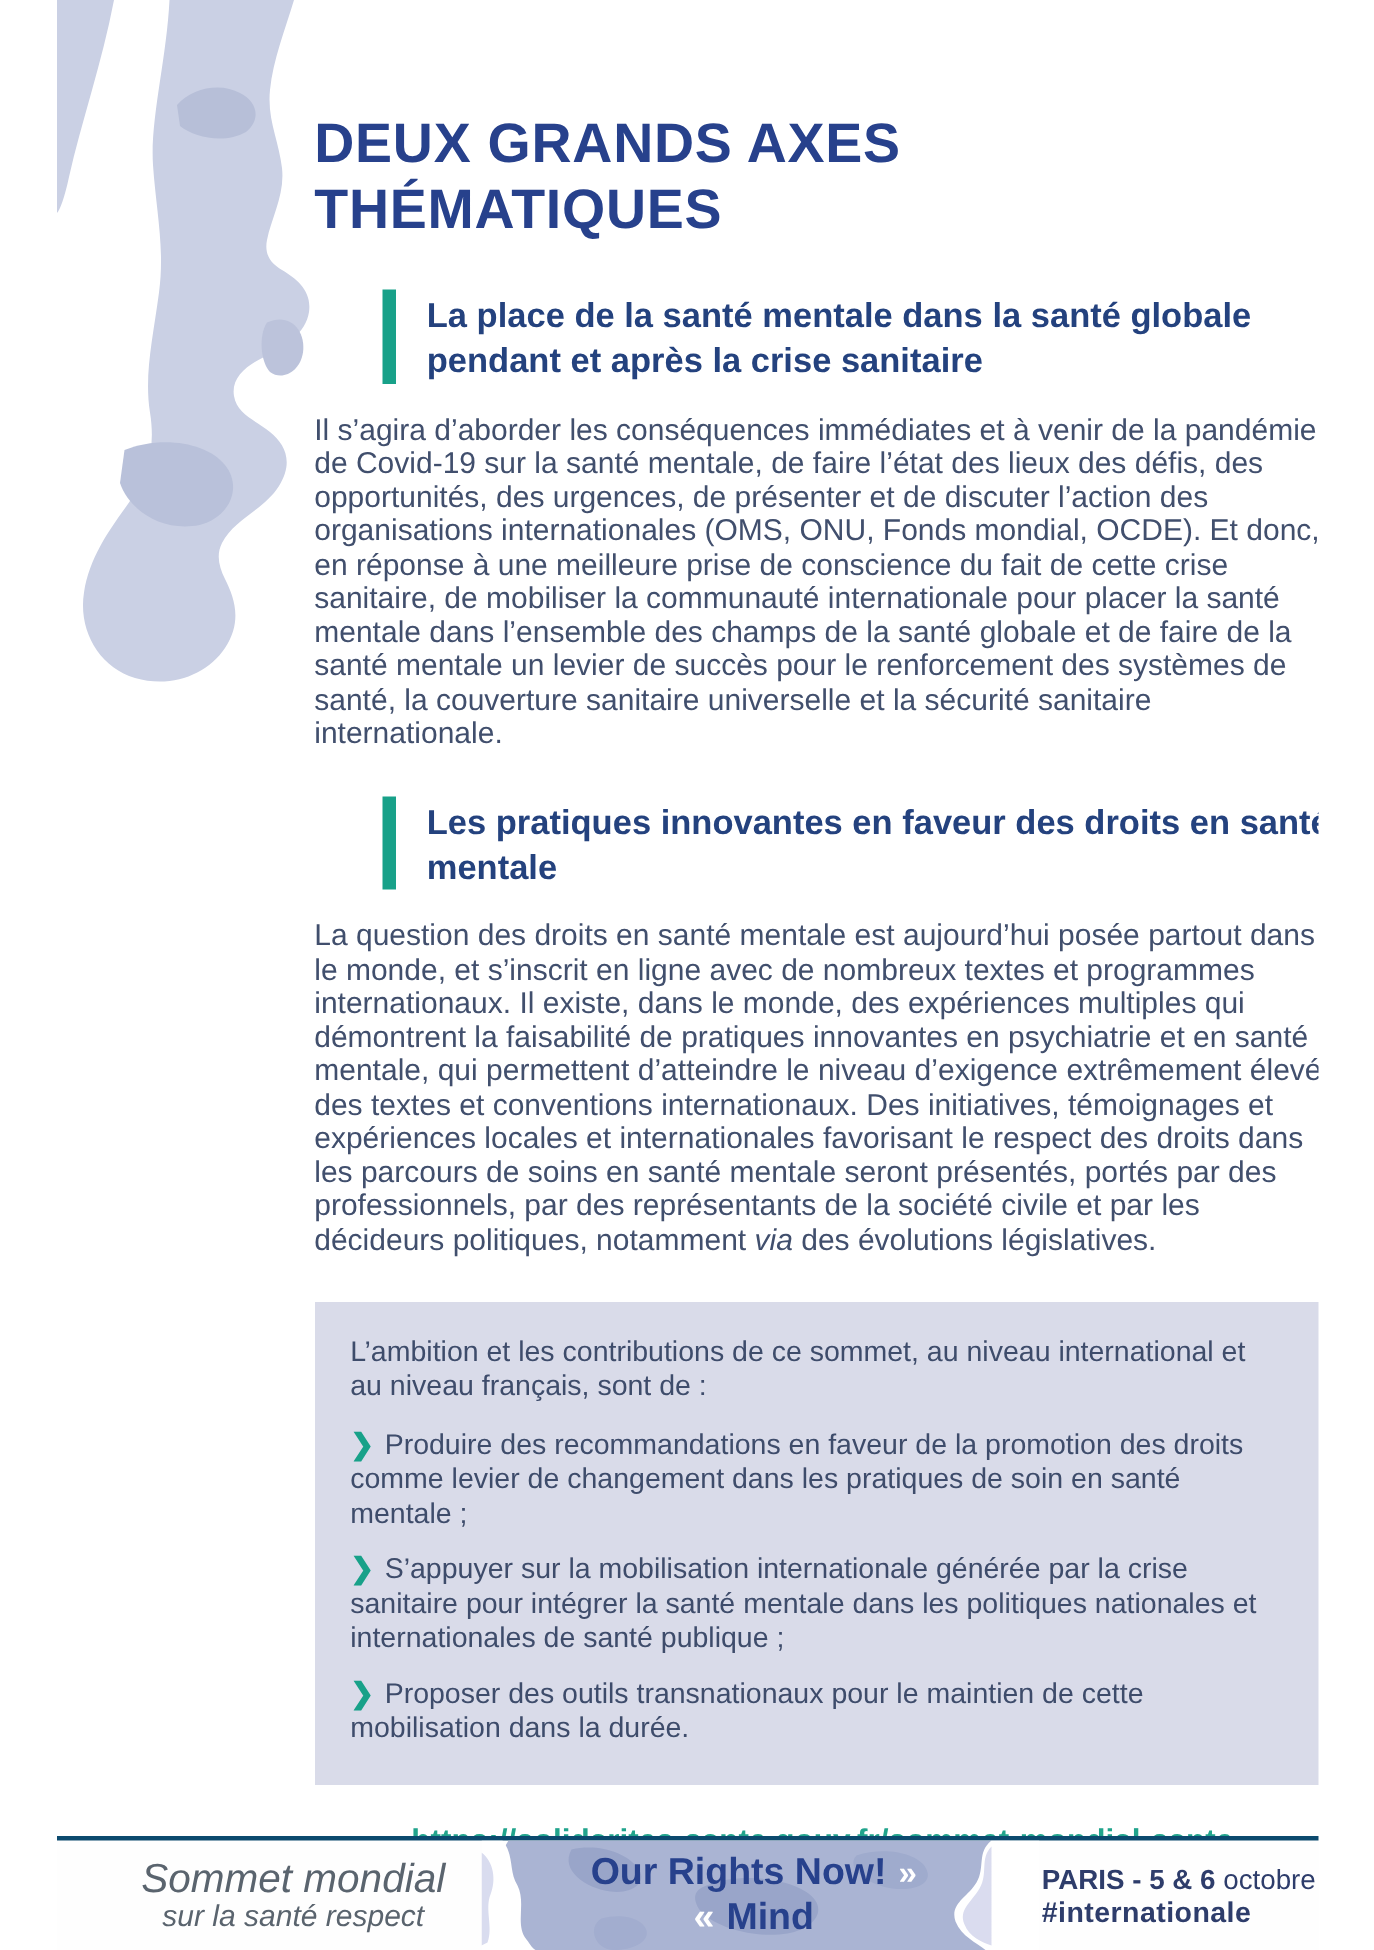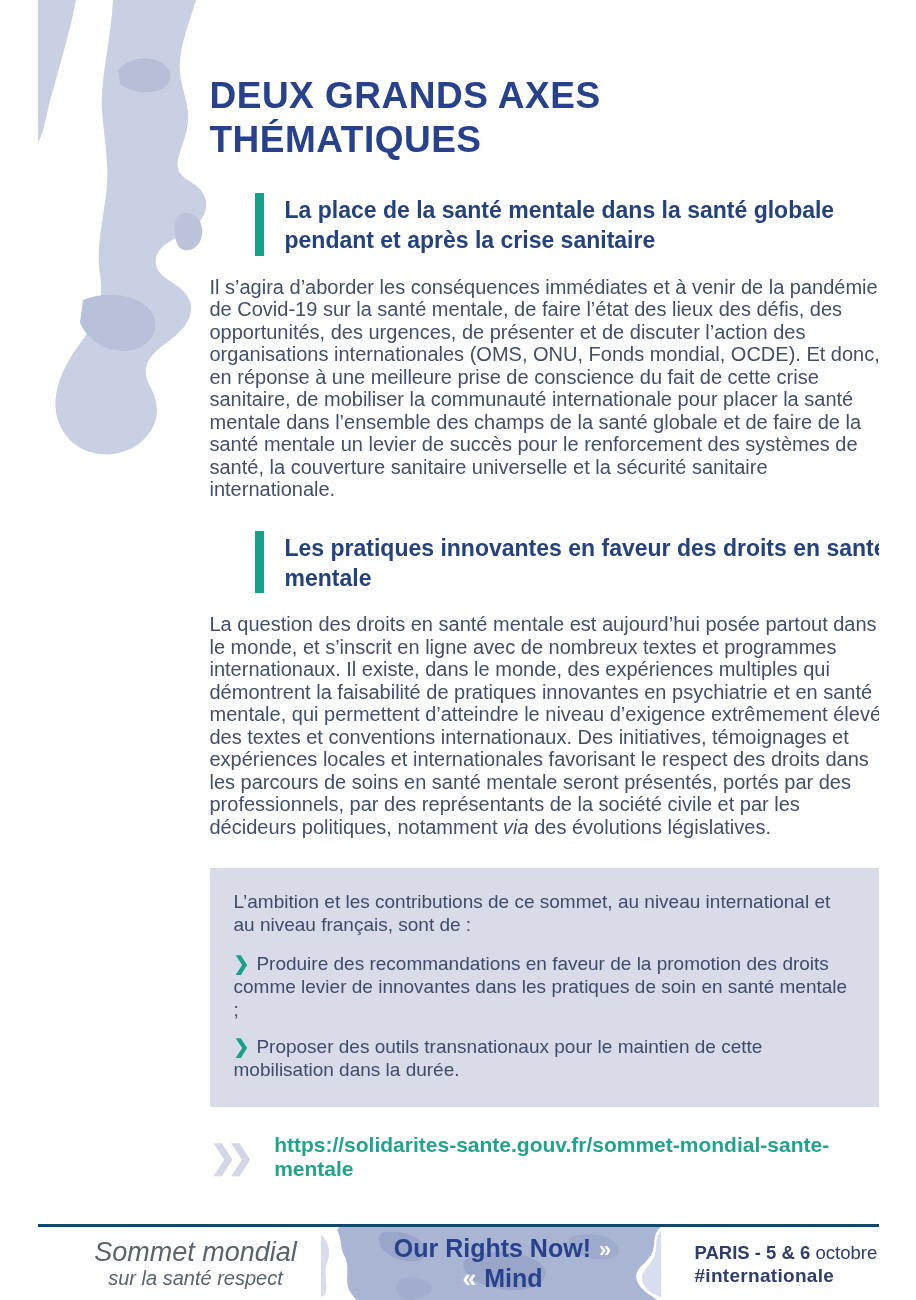--- a/index.html
+++ b/index.html
@@ -97,21 +97,22 @@
     <section>
       <div class="sec-head">
         <span class="sec-bar"></span>
         <h2 class="sec-title">Les pratiques innovantes en faveur des droits en santé mentale</h2>
       </div>
       <p class="body-par"><span>La question des droits en santé mentale est aujourd’hui posée partout dans le monde, et s’inscrit en ligne avec de nombreux textes et programmes internationaux. Il existe, dans le monde, des expériences multiples qui démontrent la faisabilité de pratiques innovantes en psychiatrie et en santé mentale, qui permettent d’atteindre le niveau d’exigence extrêmement élevé des textes et conventions internationaux. Des initiatives, témoignages et expériences locales et internationales favorisant le respect des droits dans les parcours de soins en santé mentale seront présentés, portés par des professionnels, par des représentants de la société civile et par les décideurs politiques, notamment </span><em>via</em><span> des évolutions législatives.</span></p>
     </section>
 
     <div class="info-box">
       <p class="intro">L’ambition et les contributions de ce sommet, au niveau international et au niveau français, sont de :</p>
-      <p class="bullet"><span class="chev">❯</span><span>Produire des recommandations en faveur de la promotion des droits comme levier de innovantes dans les pratiques de soin en santé mentale ;</span></p>
+      <p class="bullet"><span class="chev">❯</span><span>Produire des recommandations en faveur de la promotion des droits comme levier de changement dans les pratiques de soin en santé mentale ;</span></p>
+      <p class="bullet"><span class="chev">❯</span><span>S’appuyer sur la mobilisation internationale générée par la crise sanitaire pour intégrer la santé mentale dans les politiques nationales et internationales de santé publique ;</span></p>
       <p class="bullet"><span class="chev">❯</span><span>Proposer des outils transnationaux pour le maintien de cette mobilisation dans la durée.</span></p>
     </div>
 
     <div class="link-row">
       <span class="double-chev">❯❯</span>
       <a href="#" class="summit-link">https://solidarites-sante.gouv.fr/sommet-mondial-sante-mentale</a>
     </div>
 
   </main>
 

